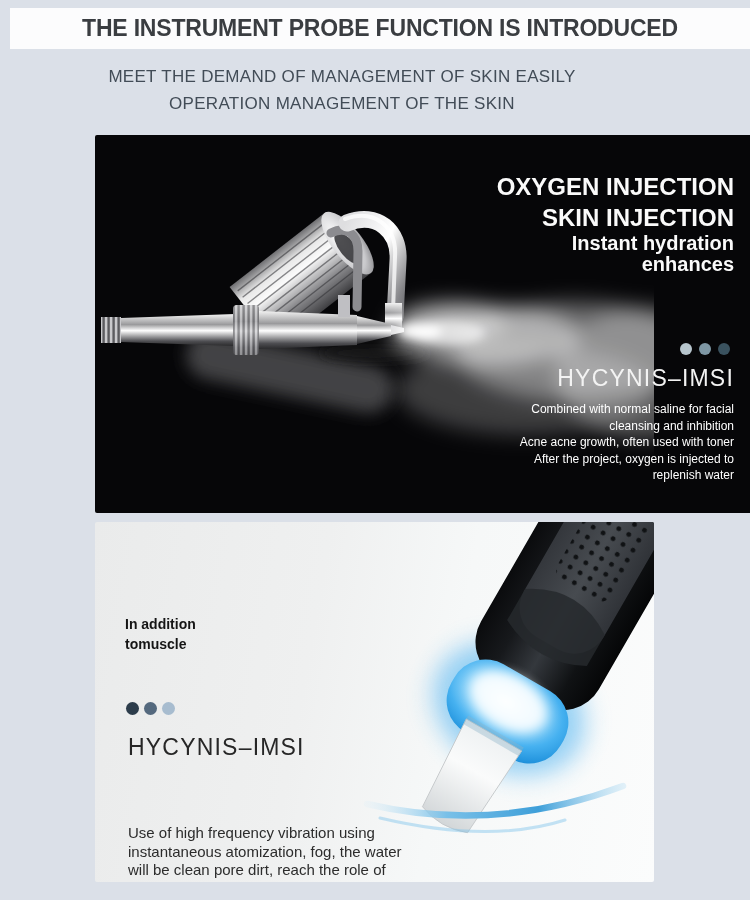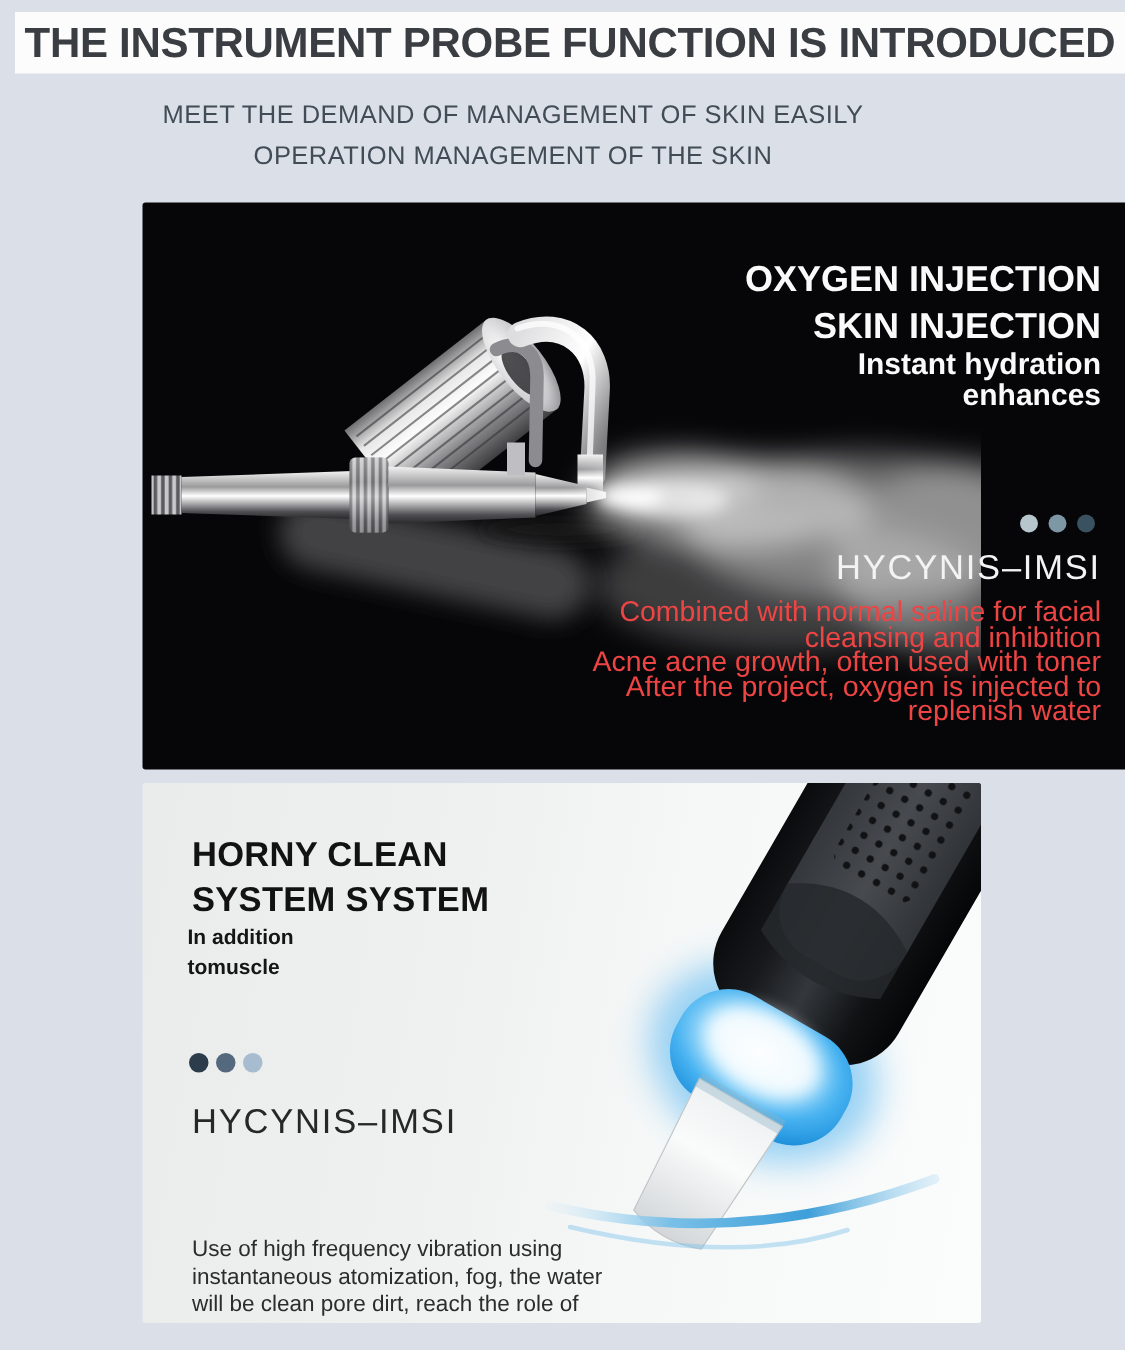--- a/index.html
+++ b/index.html
@@ -7,36 +7,36 @@
     width:750px;height:900px;position:relative;overflow:hidden;
     background:#dbe0e8;
     font-family:"Liberation Sans", sans-serif;
     -webkit-font-smoothing:antialiased;
   }
   .abs{position:absolute;}
 
   
   .header{left:10px;top:8px;width:740px;height:41px;background:#fcfcfd;
     display:flex;align-items:center;justify-content:center;}
-  .header .title{font-size:28px;font-weight:bold;color:#3a3d41;letter-spacing:-0.2px;}
+  .header .title{font-size:23px;font-weight:bold;color:#3a3d41;letter-spacing:-0.2px;}
 
   
   .intro{left:0;top:63px;width:684px;text-align:center;
     font-size:17px;line-height:27px;color:#424c57;letter-spacing:0.3px;white-space:pre-line;}
 
   
   .panel-dark{left:95px;top:135px;width:665px;height:378px;background:#060608;overflow:hidden;border-radius:2px;}
   .panel-dark .layer{left:0;top:0;width:559px;height:378px;z-index:0;}
   .pd-text{z-index:2;text-align:right;color:#fff;}
   .pd-heading{right:26px;top:36px;font-size:24px;line-height:31px;font-weight:bold;color:#fafafa;}
   .pd-sub{right:26px;top:98px;font-size:20px;line-height:21px;font-weight:bold;color:#fafafa;white-space:pre-line;text-align:right;}
   .pd-dots{right:30px;top:208px;display:flex;gap:7px;z-index:2;}
   .dot{width:12px;height:12px;border-radius:50%;}
   .pd-brand{right:26px;top:230px;font-size:23px;font-weight:400;letter-spacing:1.2px;color:#f3f3f3;}
-  .pd-para{right:26px;top:266px;font-size:19px;line-height:16.5px;color:#ef4444;white-space:pre-line;}
+  .pd-para{right:26px;top:266px;font-size:12px;line-height:16.5px;color:#ffffff;white-space:pre-line;}
 
   
   .panel-light{left:95px;top:522px;width:559px;height:360px;overflow:hidden;border-radius:2px;
     background:linear-gradient(100deg,#eaebeb 0%,#eff0f0 38%,#f6f8f8 62%,#fbfcfc 100%);}
   .panel-light .layer{left:0;top:0;width:559px;height:360px;z-index:0;}
   .pl-text{z-index:2;text-align:left;}
   .pl-heading{left:33px;top:32px;font-size:23px;line-height:30px;font-weight:bold;color:#121212;letter-spacing:0.2px;}
   .pl-sub{left:30px;top:92px;font-size:14px;line-height:20px;font-weight:bold;color:#151515;white-space:pre-line;}
   .pl-dots{left:31px;top:180px;display:flex;gap:5px;z-index:2;}
   .dot-lg{width:13px;height:13px;border-radius:50%;}
@@ -225,24 +225,20 @@
       <ellipse cx="-4" cy="256" rx="42" ry="26" fill="#ffffff" opacity="0.85" filter="url(#blur6)"></ellipse>
 
       <path d="M -32 292 L 32 292 L 26 390 Q 0 400 -26 390 Z" fill="url(#bladeGrad)" stroke="#c2c6c8" stroke-width="0.8"></path>
       <rect x="-32" y="288" width="64" height="10" fill="#8fb4c8" opacity="0.4"></rect>
     </g>
 
     <path d="M 272 282 Q 400 312 528 264" stroke="url(#swGrad)" stroke-width="6.5" fill="none" stroke-linecap="round"></path>
     <path d="M 285 296 Q 395 322 470 298" stroke="#7ec3ea" stroke-width="3" fill="none" stroke-linecap="round" opacity="0.45"></path>
   </svg>
 
-  <div class="abs pl-text pl-heading">
-    <div>HORNY CLEAN</div>
-    <div>SYSTEM SYSTEM</div>
-  </div>
   <div class="abs pl-text pl-sub">In addition
 tomuscle</div>
   <div class="abs pl-dots">
     <span class="dot-lg" style="background-color: rgb(44, 60, 75);"></span>
     <span class="dot-lg" style="background-color: rgb(84, 105, 126);"></span>
     <span class="dot-lg" style="background-color: rgb(167, 188, 207);"></span>
   </div>
   <div class="abs pl-text pl-brand">HYCYNIS–IMSI</div>
   <div class="abs pl-text pl-para">Use of high frequency vibration using
 instantaneous atomization, fog, the water

